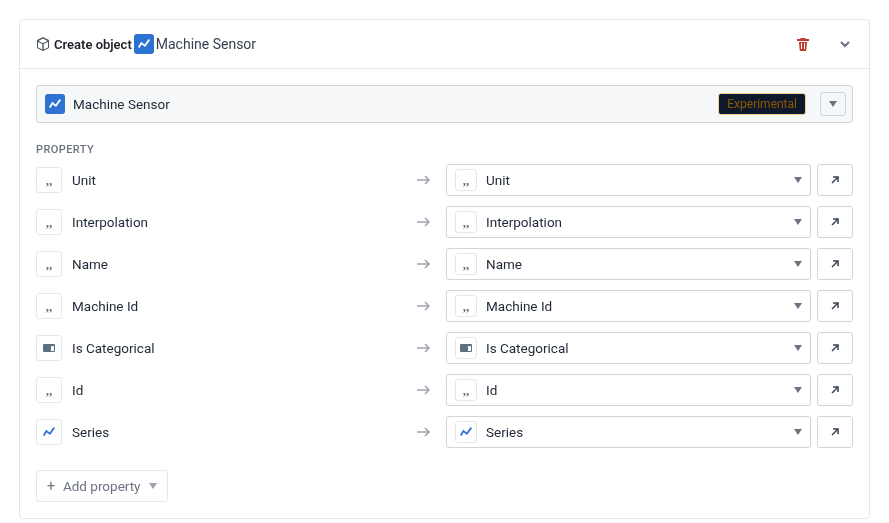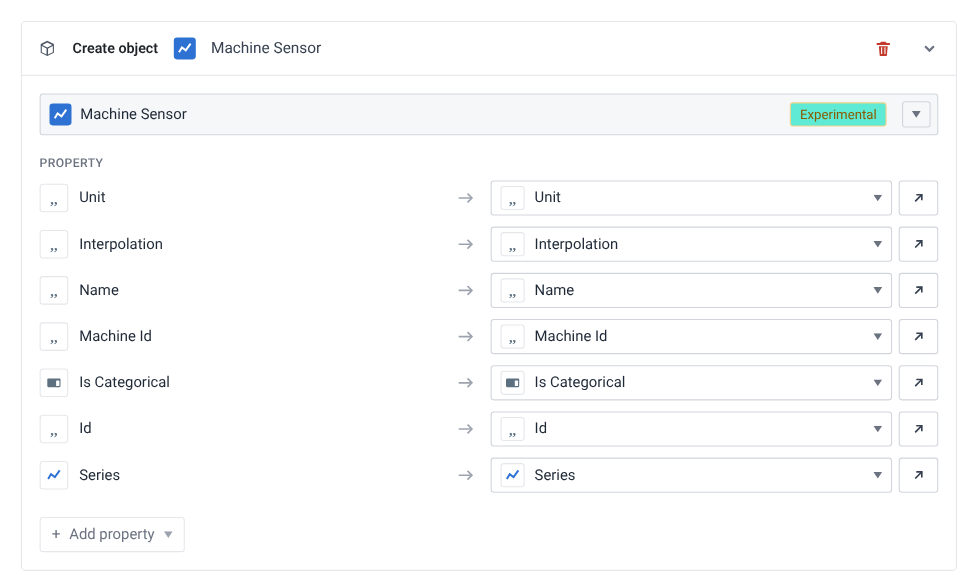--- a/index.html
+++ b/index.html
@@ -23,21 +23,21 @@
 .card-header {
   display: flex;
   align-items: center;
   padding: 10px 14px;
   border-bottom: 1px solid #e5e7eb;
   gap: 10px;
 }
 .header-title-group {
   display: flex;
   align-items: center;
-  gap: 14px;
+  gap: 2px;
   flex: 1;
 }
 .cube-icon-box {
   width: 18px;
   height: 18px;
   display: flex;
   align-items: center;
   justify-content: center;
   color: #4b5563;
 }
@@ -98,21 +98,21 @@
 .entity-bar .chart-icon-badge {
   width: 20px;
   height: 20px;
 }
 .entity-label {
   flex: 1;
   font-size: 13.5px;
   color: #1f2937;
 }
 .pill {
-  background: #5eead4;
+  background: #0f172a;
   border: 1px solid #f3d38a;
   color: #8a5a00;
   border-radius: 3px;
   padding: 3px 8px;
   font-size: 12px;
   line-height: 14px;
 }
 .pill-dropdown {
   width: 26px;
   height: 24px;

